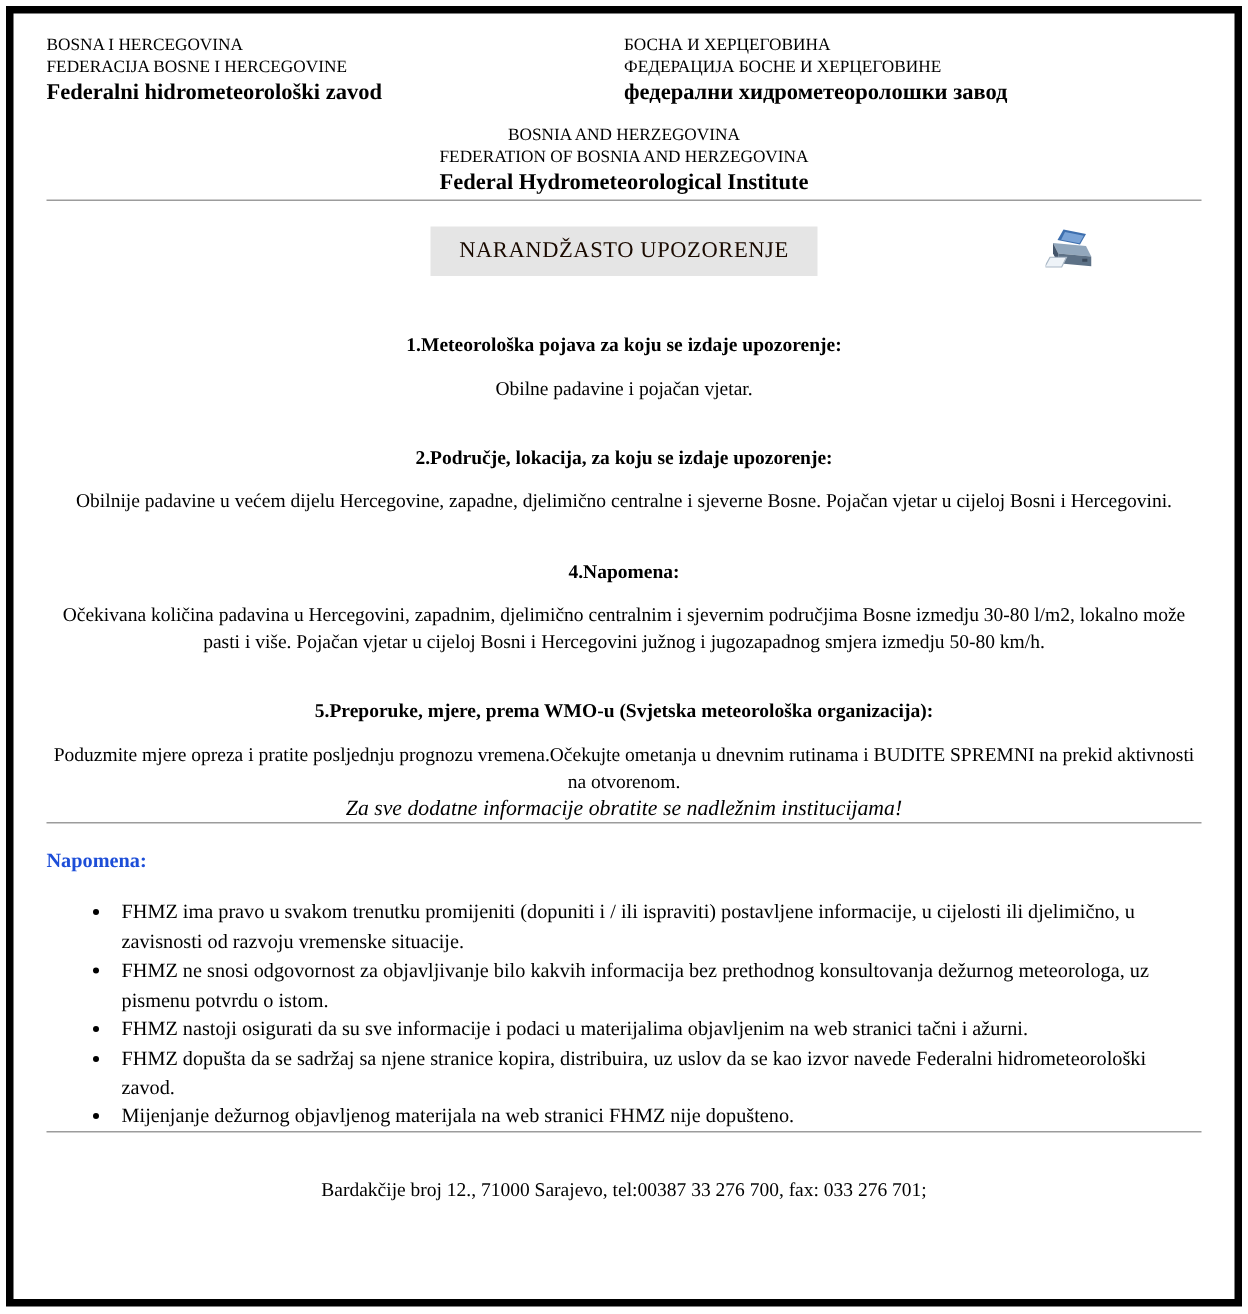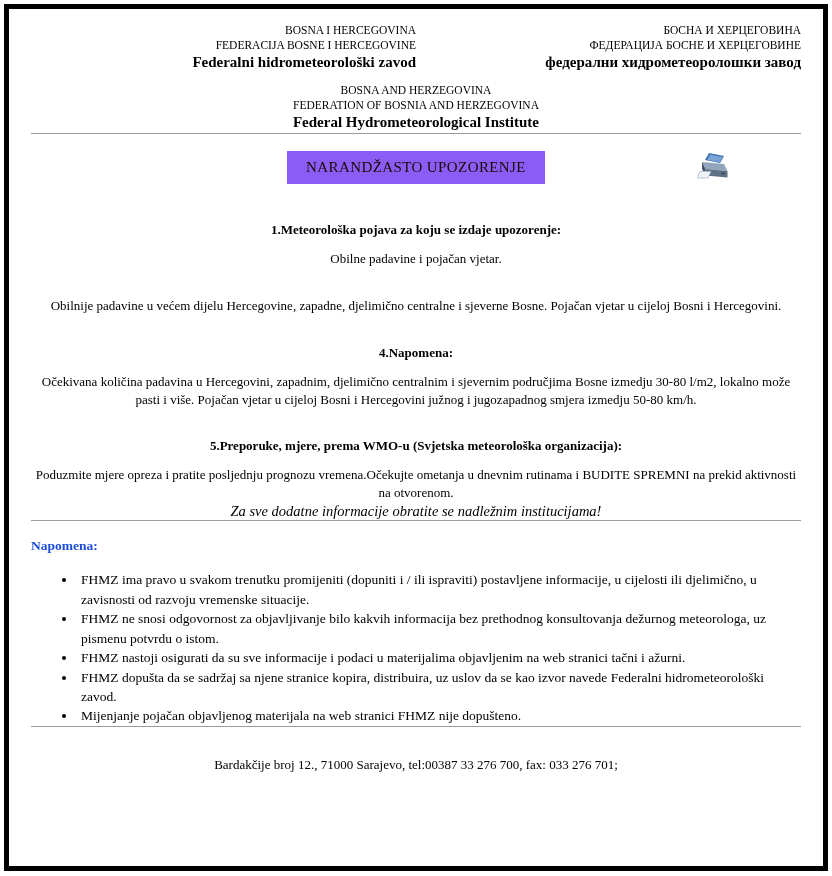--- a/index.html
+++ b/index.html
@@ -9,21 +9,21 @@
     color:#000;
   }
   .frame{
     position:absolute;top:4px;left:4px;right:4px;bottom:5px;
     border:5px solid #000;background:#fff;overflow:hidden;
   }
   .content{padding:14px 22px 0 22px;}
 
   
   .header-row{display:flex;}
-  .header-col{flex:1;text-align:right;font-size:11.5px;line-height:1.32;}
+  .header-col{flex:1;text-align:left;font-size:11.5px;line-height:1.32;}
   .org-line{white-space:nowrap;}
   .org-bold{font-weight:bold;font-size:15px;}
   .header-en{text-align:center;font-size:11.5px;line-height:1.32;margin-top:10px;}
 
   hr.rule{border:0;border-top:1px solid #9c9c9c;margin:0;}
   .rule-header{margin-top:15px;}
   .rule-mid{margin-top:30px;}
   .rule-footer{margin-top:18px;}
 
   
@@ -63,29 +63,29 @@
         <div class="org-line">FEDERACIJA BOSNE I HERCEGOVINE</div>
         <div class="org-line org-bold">Federalni hidrometeorološki zavod</div>
       </div>
       <div class="header-col">
         <div class="org-line">БОСНА И ХЕРЦЕГОВИНА</div>
         <div class="org-line">ФЕДЕРАЦИЈА БОСНЕ И ХЕРЦЕГОВИНЕ</div>
         <div class="org-line org-bold">федерални хидрометеоролошки завод</div>
       </div>
     </div>
     <div class="header-en">
-      <div class="org-line">BOSNA AND HERZEGOVINA</div>
+      <div class="org-line">BOSNIA AND HERZEGOVINA</div>
       <div class="org-line">FEDERATION OF BOSNIA AND HERZEGOVINA</div>
       <div class="org-line org-bold">Federal Hydrometeorological Institute</div>
     </div>
 
     <hr class="rule rule-header">
 
     <div class="banner-row">
-      <span class="banner" style="background-color: #8b5cf6; text-align: center;">NARANDŽASTO UPOZORENJE</span>
+      <span class="banner" style="background-color: #e5e5e5; text-align: center;">NARANDŽASTO UPOZORENJE</span>
       <button class="print-btn" title="">
         <span>
           <svg width="34" height="30" viewBox="0 0 34 30" aria-hidden="true">
             <polygon points="12,1 27,4 23,11 8,8" fill="#3e6fae"></polygon>
             <polygon points="13,2.6 25.5,5.1 22.6,10.2 10.4,7.9" fill="#7aa3d6"></polygon>
             <polygon points="5,10 27,12 30.5,19 8.5,17" fill="#92a7bc"></polygon>
             <polygon points="8.5,17 30.5,19 30.5,25.5 8.5,23.5" fill="#5d7186"></polygon>
             <polygon points="5,10 8.5,17 8.5,23.5 5,17" fill="#44556a"></polygon>
             <polygon points="3,19.5 14,19.5 10.8,26 -0.5,26" fill="#eef3f8" stroke="#a9b7c5" stroke-width="0.8"></polygon>
             <rect x="24.5" y="20.5" width="3.4" height="2" fill="#3b4a5c"></rect>
@@ -93,20 +93,21 @@
         </span>
       </button>
     </div>
 
     <div class="sections">
       <div class="section">
         <div class="sec-head">1.Meteorološka pojava za koju se izdaje upozorenje:</div>
         <div class="sec-body">Obilne padavine i pojačan vjetar.</div>
       </div>
       <div class="section">
+        <div class="sec-head">2.Područje, lokacija, za koju se izdaje upozorenje:</div>
         <div class="sec-body">Obilnije padavine u većem dijelu Hercegovine, zapadne, djelimično centralne i sjeverne Bosne. Pojačan vjetar u cijeloj Bosni i Hercegovini.</div>
       </div>
       <div class="section">
         <div class="sec-head">4.Napomena:</div>
         <div class="sec-body">Očekivana količina padavina u Hercegovini, zapadnim, djelimično centralnim i sjevernim područjima Bosne izmedju 30-80 l/m2, lokalno može pasti i više. Pojačan vjetar u cijeloj Bosni i Hercegovini južnog i jugozapadnog smjera izmedju 50-80 km/h.</div>
       </div>
       <div class="section">
         <div class="sec-head">5.Preporuke, mjere, prema WMO-u (Svjetska meteorološka organizacija):</div>
         <div class="sec-body">Poduzmite mjere opreza i pratite posljednju prognozu vremena.Očekujte ometanja u dnevnim rutinama i BUDITE SPREMNI na prekid aktivnosti na otvorenom.</div>
         <div class="sec-emphasis">Za sve dodatne informacije obratite se nadležnim institucijama!</div>
@@ -115,21 +116,21 @@
 
     <hr class="rule rule-mid">
 
     <div class="note">
       <div class="note-head" style="color: #1d4ed8;">Napomena:</div>
       <ul class="note-list">
         <li>FHMZ ima pravo u svakom trenutku promijeniti (dopuniti i / ili ispraviti) postavljene informacije, u cijelosti ili djelimično, u zavisnosti od razvoju vremenske situacije.</li>
         <li>FHMZ ne snosi odgovornost za objavljivanje bilo kakvih informacija bez prethodnog konsultovanja dežurnog meteorologa, uz pismenu potvrdu o istom.</li>
         <li>FHMZ nastoji osigurati da su sve informacije i podaci u materijalima objavljenim na web stranici tačni i ažurni.</li>
         <li>FHMZ dopušta da se sadržaj sa njene stranice kopira, distribuira, uz uslov da se kao izvor navede Federalni hidrometeorološki zavod.</li>
-        <li>Mijenjanje pojačan objavljenog materijala na web stranici FHMZ nije dopušteno.</li>
+        <li>Mijenjanje dežurnog objavljenog materijala na web stranici FHMZ nije dopušteno.</li>
       </ul>
     </div>
 
     <hr class="rule rule-footer">
 
     <div class="footer">
       <div>Bardakčije broj 12., 71000 Sarajevo, tel:00387 33 276 700, fax: 033 276 701;</div>
     </div>
 
   </div>

